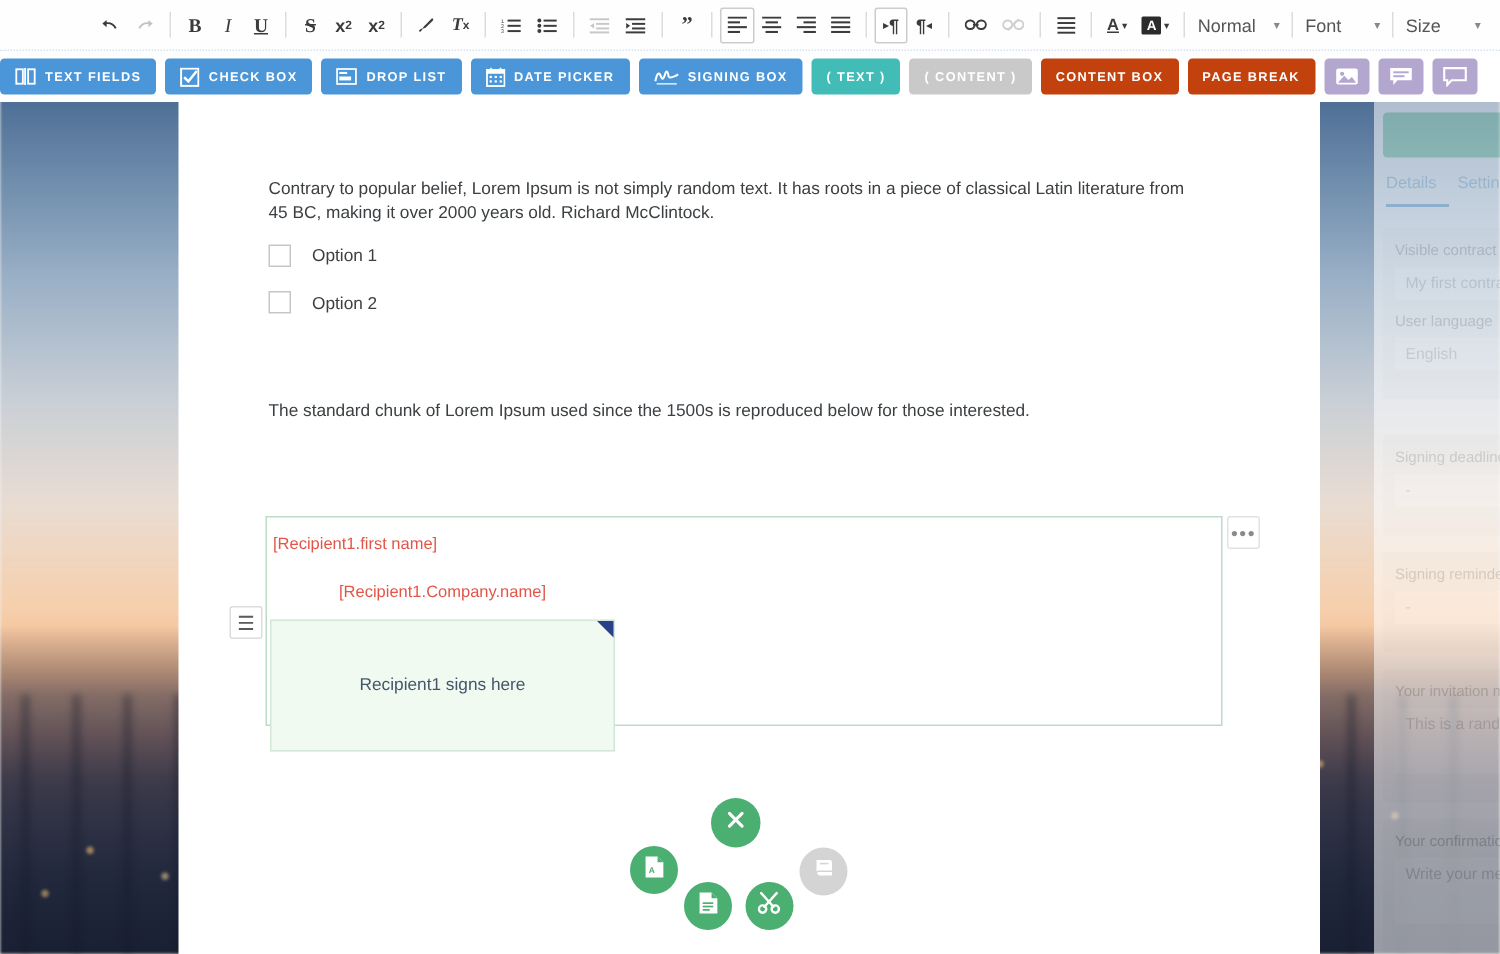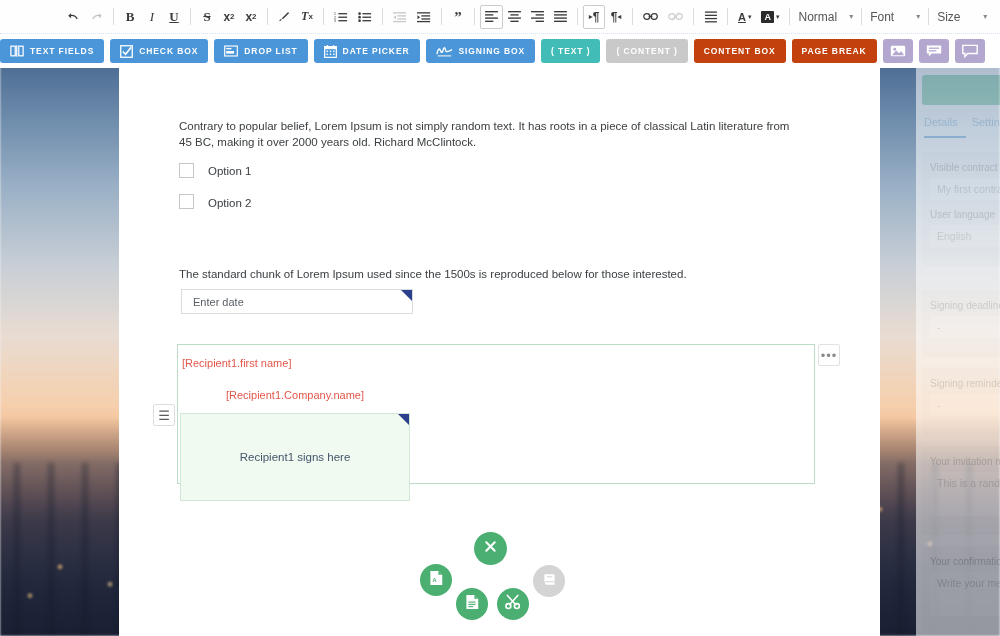--- a/index.html
+++ b/index.html
@@ -537,24 +537,20 @@
     <span class="chk-label">Option 1</span>
   </div>
 
   <div id="chk-2" class="chk-row">
     <span class="chk-box"></span>
     <span class="chk-label">Option 2</span>
   </div>
 
   <div id="para-2" class="doc-para">The standard chunk of Lorem Ipsum used since the 1500s is reproduced below for those interested.</div>
 
-  <div id="date-field">
-    <span>Enter date</span>
-    <span class="corner-flag"></span>
-  </div>
 
   <div id="content-box">
     <div id="token-1" class="cb-token">[Recipient1.first name]</div>
     <div id="token-2" class="cb-token">[Recipient1.Company.name]</div>
     <div id="sign-box">
       <span>Recipient1 signs here</span>
       <span class="corner-flag"></span>
     </div>
   </div>
 

